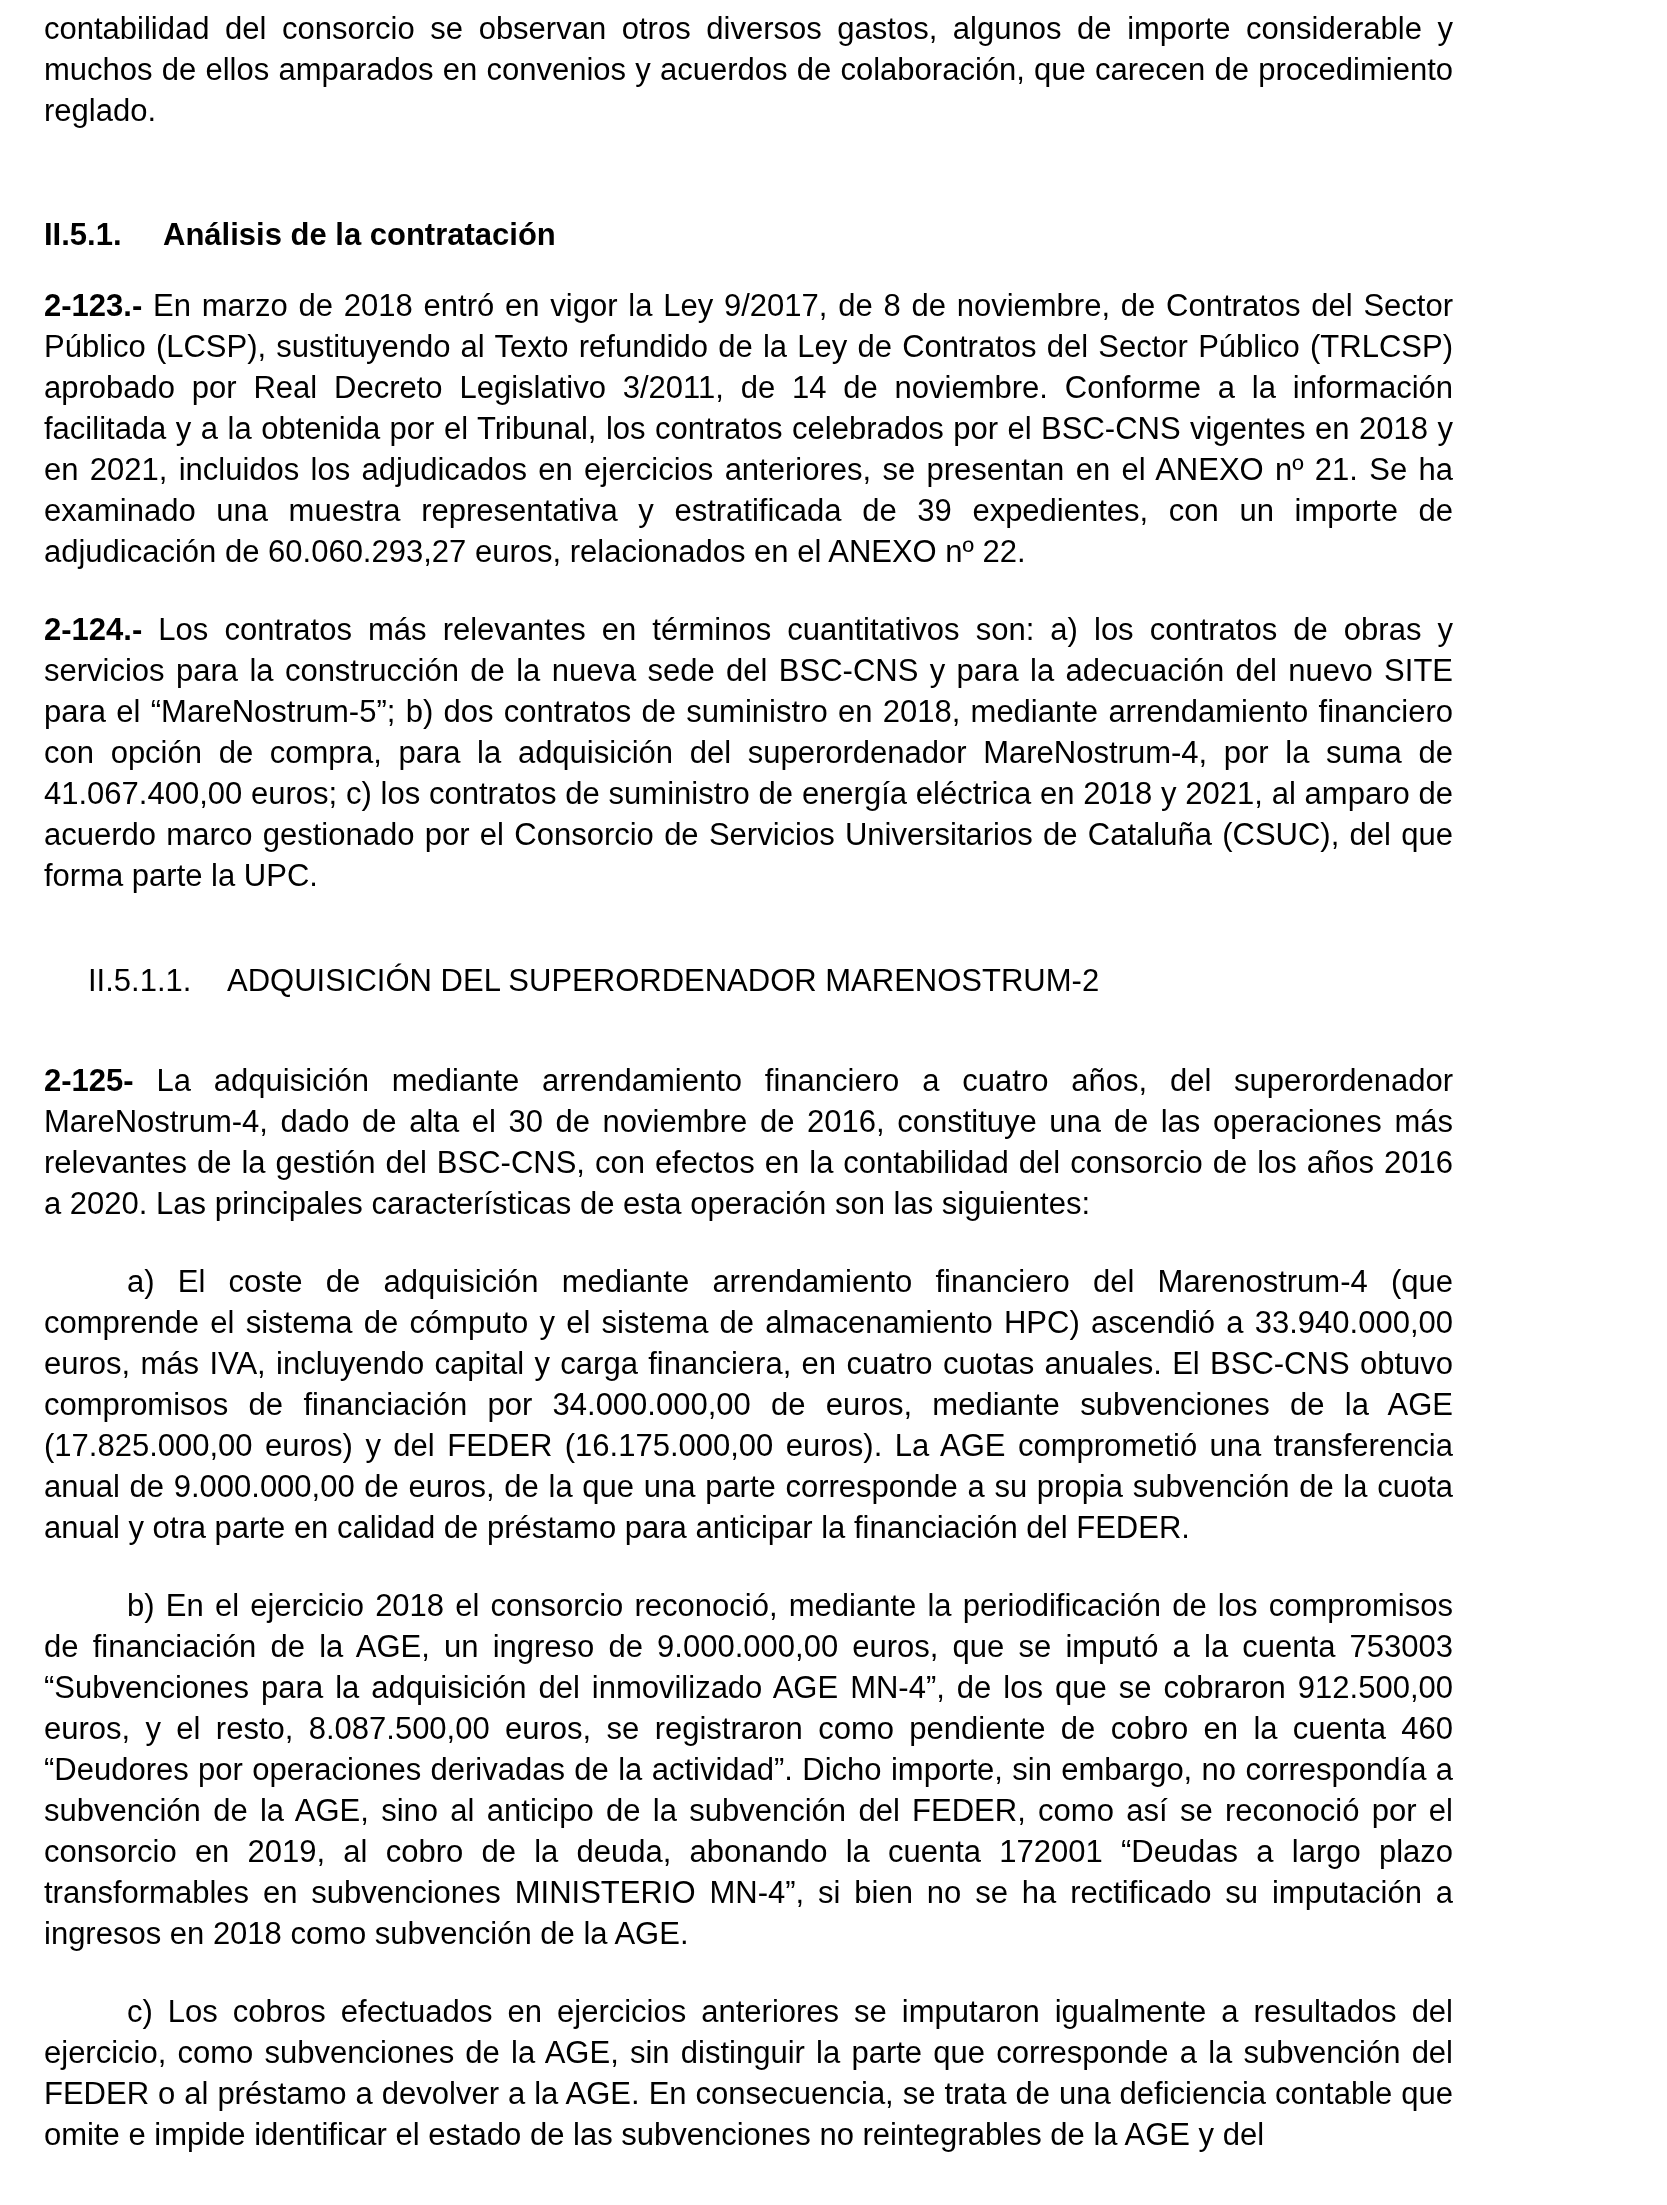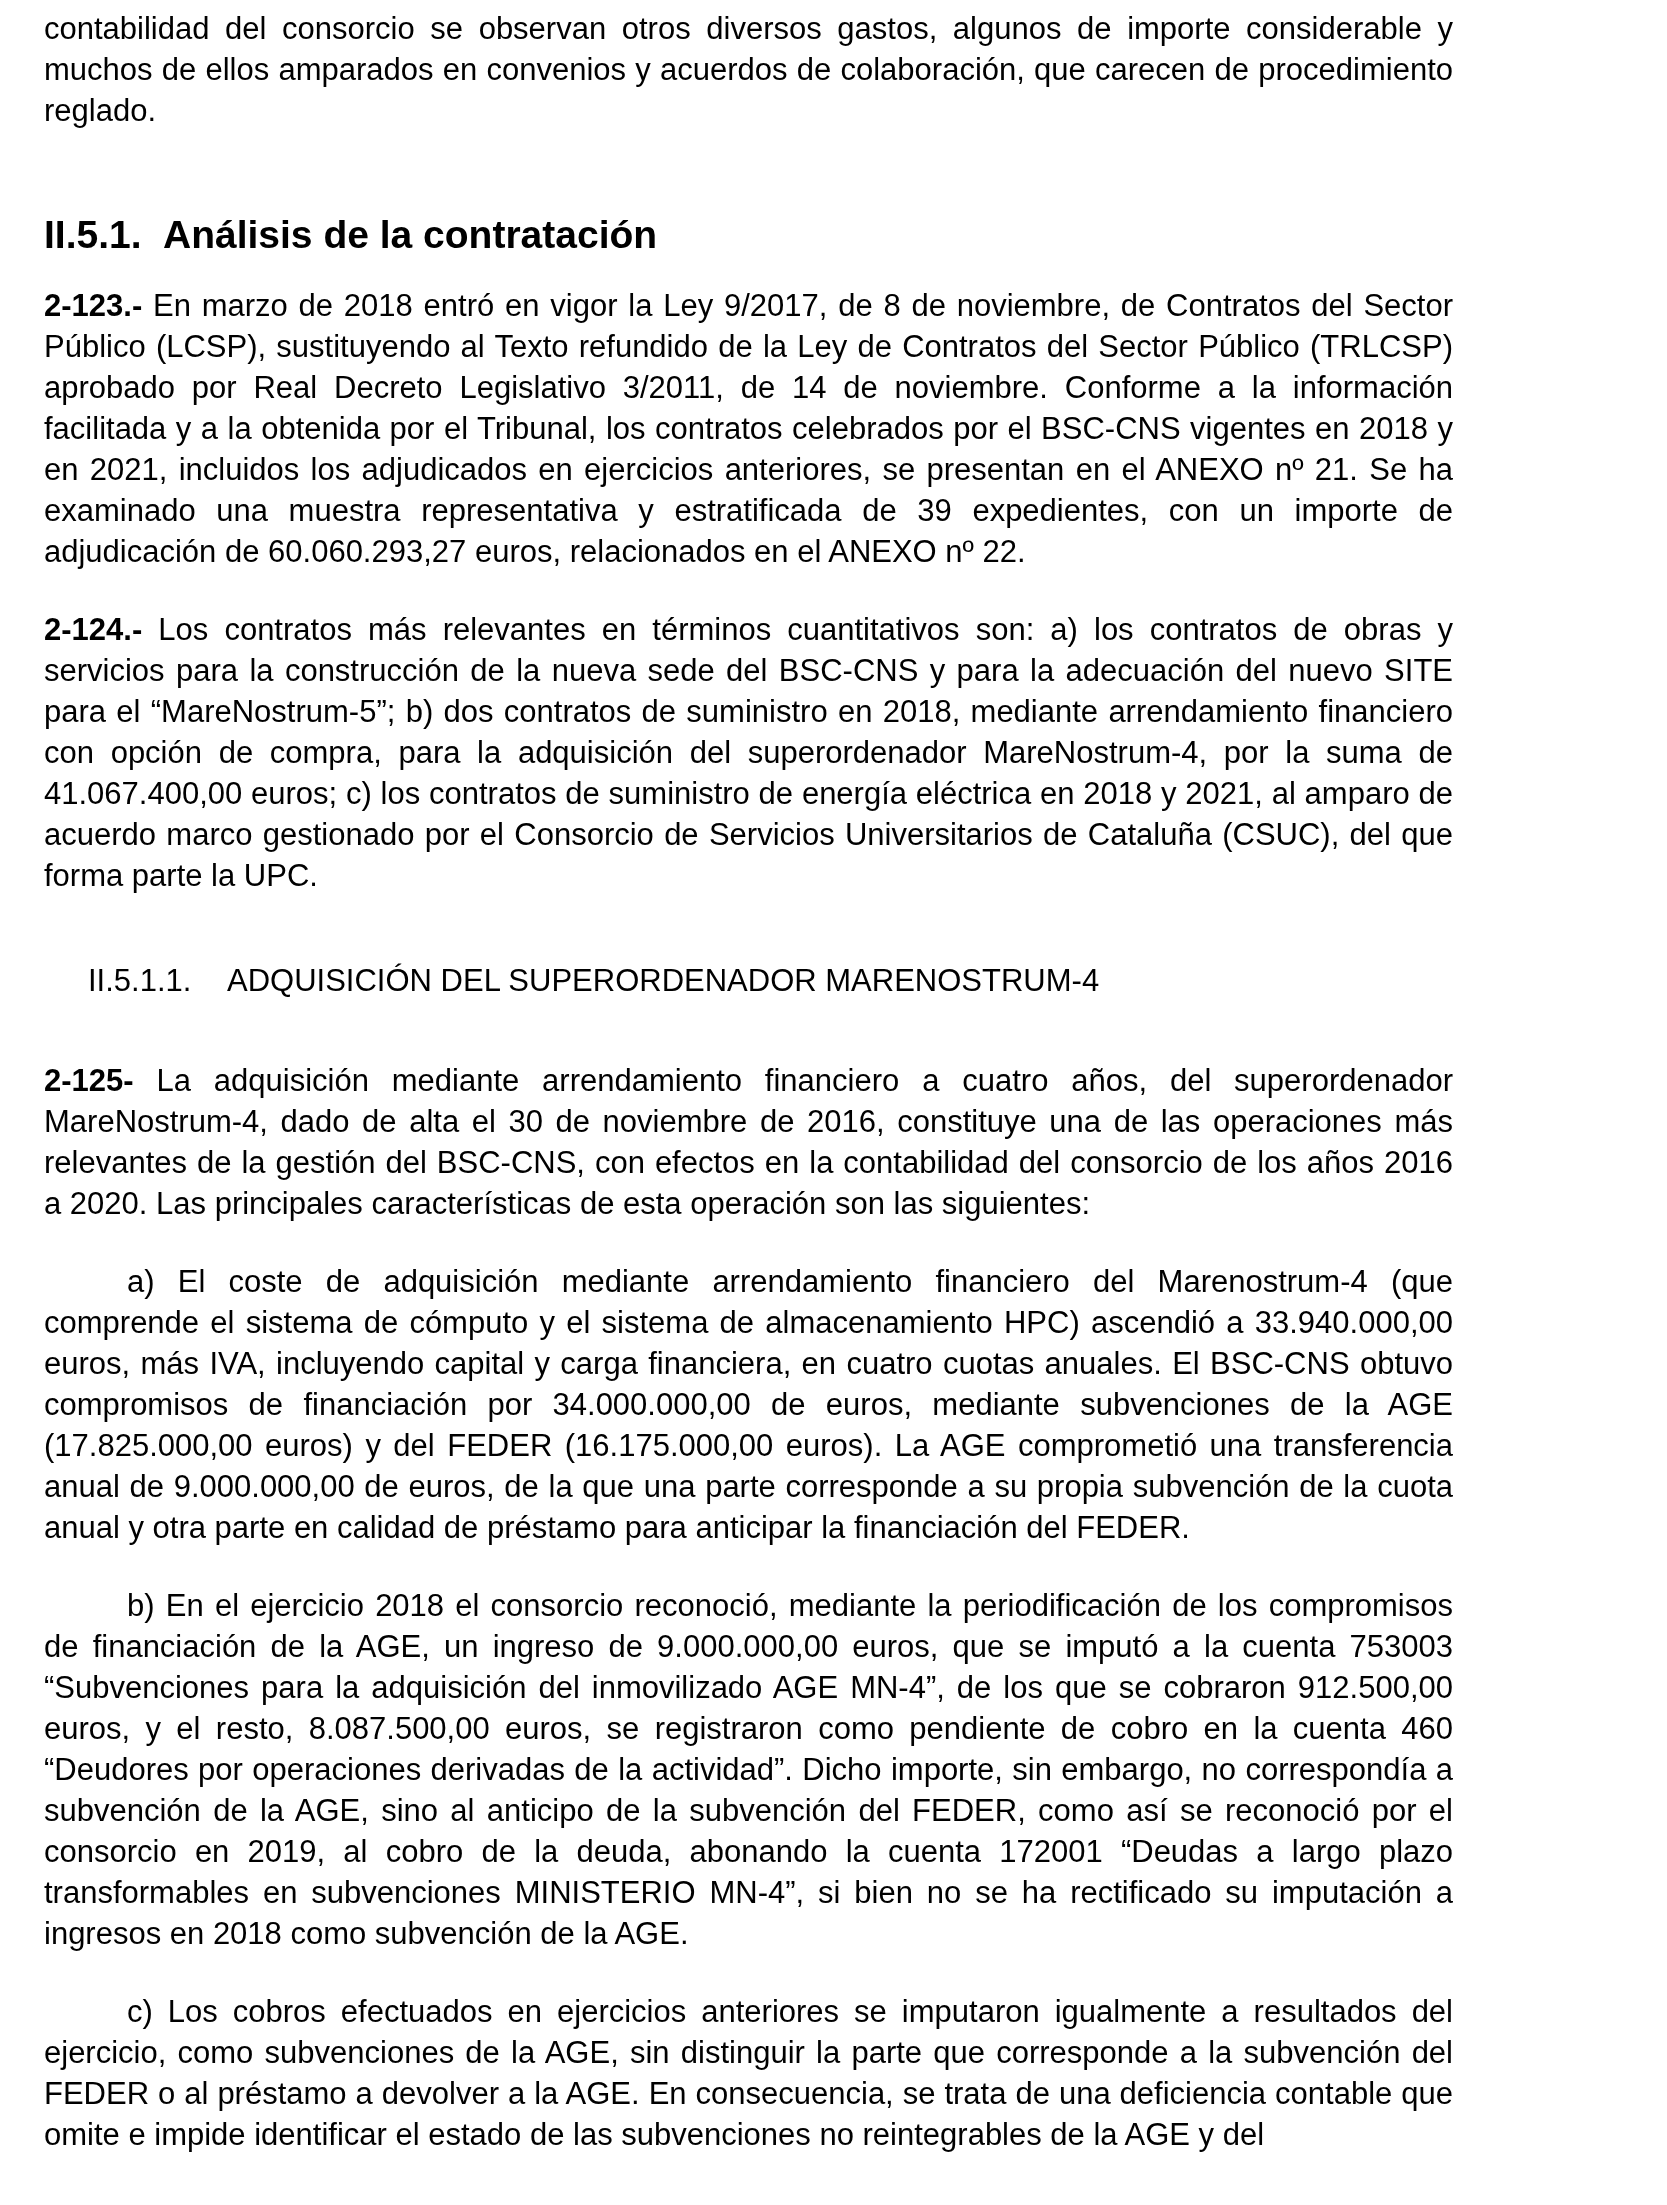--- a/index.html
+++ b/index.html
@@ -28,21 +28,21 @@
     text-align: justify;
   }
   .para.indent {
     text-indent: 83px;
   }
   .para.last {
     margin-bottom: 9px;
   }
   .h1 {
     margin: 83px 0 30px 0;
-    font-size: 39px;
+    font-size: 31px;
     line-height: 41px;
     font-weight: bold;
     text-align: left;
   }
   .h2 {
     margin: 64px 0 59px 0;
     font-size: 31px;
     line-height: 41px;
     font-weight: normal;
     text-align: left;
@@ -65,21 +65,21 @@
 <div class="page">
 
   <p class="para"><span class="r">contabilidad del consorcio se observan otros diversos gastos, algunos de importe considerable y muchos de ellos amparados en convenios y acuerdos de colaboración, que carecen de procedimiento reglado.</span></p>
 
   <h2 class="h1"><span class="hnum-1">II.5.1.</span><span>Análisis de la contratación</span></h2>
 
   <p class="para"><span class="bd">2-123.-</span><span class="r"> En marzo de 2018 entró en vigor la Ley 9/2017, de 8 de noviembre, de Contratos del Sector Público (LCSP), sustituyendo al Texto refundido de la Ley de Contratos del Sector Público (TRLCSP) aprobado por Real Decreto Legislativo 3/2011, de 14 de noviembre. Conforme a la información facilitada y a la obtenida por el Tribunal, los contratos celebrados por el BSC-CNS vigentes en 2018 y en 2021, incluidos los adjudicados en ejercicios anteriores, se presentan en el ANEXO nº 21. Se ha examinado una muestra representativa y estratificada de 39 expedientes, con un importe de adjudicación de 60.060.293,27 euros, relacionados en el ANEXO nº 22.</span></p>
 
   <p class="para"><span class="bd">2-124.-</span><span class="r"> Los contratos más relevantes en términos cuantitativos son: a) los contratos de obras y servicios para la construcción de la nueva sede del BSC-CNS y para la adecuación del nuevo SITE para el “</span><span class="it">MareNostrum-5</span><span class="r">”; b) dos contratos de suministro en 2018, mediante arrendamiento financiero con opción de compra, para la adquisición del superordenador </span><span class="it">MareNostrum-4</span><span class="r">, por la suma de 41.067.400,00 euros; c) los contratos de suministro de energía eléctrica en 2018 y 2021, al amparo de acuerdo marco gestionado por el Consorcio de Servicios Universitarios de Cataluña (CSUC), del que forma parte la UPC.</span></p>
 
-  <h2 class="h2"><span class="hnum-2">II.5.1.1.</span><span>ADQUISICIÓN DEL SUPERORDENADOR MARENOSTRUM-4</span></h2>
+  <h2 class="h2"><span class="hnum-2">II.5.1.1.</span><span>ADQUISICIÓN DEL SUPERORDENADOR MARENOSTRUM-2</span></h2>
 
   <p class="para"><span class="bd">2-125-</span><span class="r"> La adquisición mediante arrendamiento financiero a cuatro años, del superordenador </span><span class="it">MareNostrum-4</span><span class="r">, dado de alta el 30 de noviembre de 2016, constituye una de las operaciones más relevantes de la gestión del BSC-CNS, con efectos en la contabilidad del consorcio de los años 2016 a 2020. Las principales características de esta operación son las siguientes:</span></p>
 
   <p class="para indent"><span class="r">a) El coste de adquisición mediante arrendamiento financiero del </span><span class="it">Marenostrum-4</span><span class="r"> (que comprende el sistema de cómputo y el sistema de almacenamiento HPC) ascendió a 33.940.000,00 euros, más IVA, incluyendo capital y carga financiera, en cuatro cuotas anuales. El BSC-CNS obtuvo compromisos de financiación por 34.000.000,00 de euros, mediante subvenciones de la AGE (17.825.000,00 euros) y del FEDER (16.175.000,00 euros). La AGE comprometió una transferencia anual de 9.000.000,00 de euros, de la que una parte corresponde a su propia subvención de la cuota anual y otra parte en calidad de préstamo para anticipar la financiación del FEDER.</span></p>
 
   <p class="para indent"><span class="r">b) En el ejercicio 2018 el consorcio reconoció, mediante la periodificación de los compromisos de financiación de la AGE, un ingreso de 9.000.000,00 euros, que se imputó a la cuenta 753003 </span><span class="it">“Subvenciones para la adquisición del inmovilizado AGE MN-4”</span><span class="r">, de los que se cobraron 912.500,00 euros, y el resto, 8.087.500,00 euros, se registraron como pendiente de cobro en la cuenta 460 </span><span class="it">“Deudores por operaciones derivadas de la actividad”</span><span class="r">. Dicho importe, sin embargo, no correspondía a subvención de la AGE, sino al anticipo de la subvención del FEDER, como así se reconoció por el consorcio en 2019, al cobro de la deuda, abonando la cuenta 172001 </span><span class="it">“Deudas a largo plazo transformables en subvenciones MINISTERIO MN-4”</span><span class="r">, si bien no se ha rectificado su imputación a ingresos en 2018 como subvención de la AGE.</span></p>
 
   <p class="para indent last"><span class="r">c) Los cobros efectuados en ejercicios anteriores se imputaron igualmente a resultados del ejercicio, como subvenciones de la AGE, sin distinguir la parte que corresponde a la subvención del FEDER o al préstamo a devolver a la AGE. En consecuencia, se trata de una deficiencia contable que omite e impide identificar el estado de las subvenciones no reintegrables de la AGE y del</span></p>
 
 </div>

